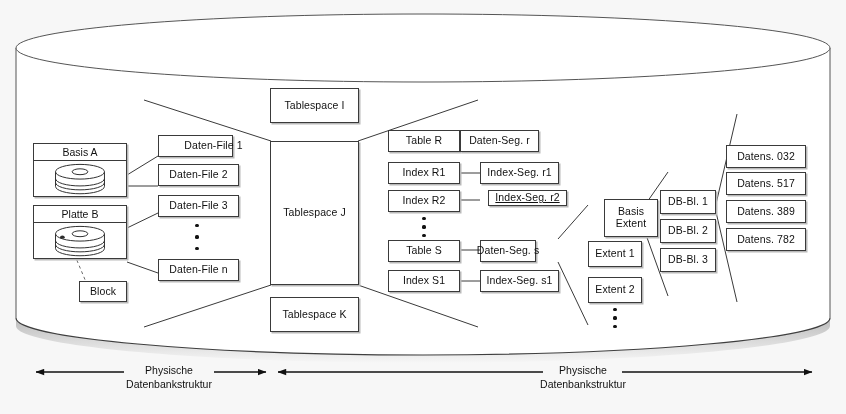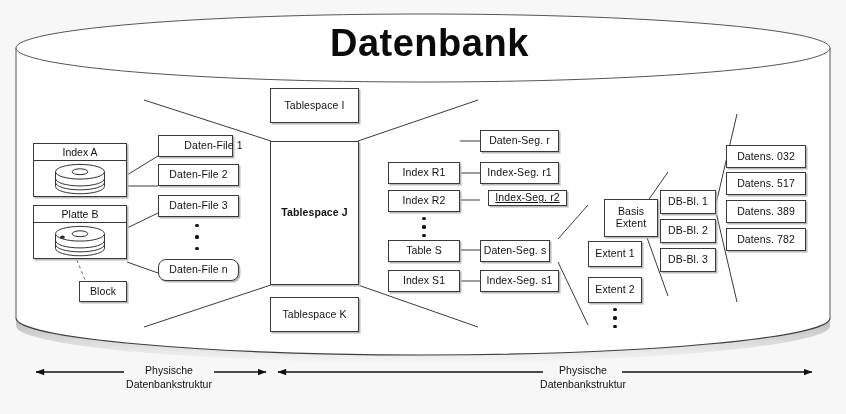--- a/index.html
+++ b/index.html
@@ -188,24 +188,23 @@
     </g>
 
     <g stroke="#111111" stroke-width="1.4">
       <line x1="36" y1="372" x2="124" y2="372" marker-start="url(#arrowStart)"></line>
       <line x1="214" y1="372" x2="266" y2="372" marker-end="url(#arrowEnd)"></line>
       <line x1="278" y1="372" x2="543" y2="372" marker-start="url(#arrowStart)"></line>
       <line x1="622" y1="372" x2="812" y2="372" marker-end="url(#arrowEnd)"></line>
     </g>
   </svg>
 
-  <div class="bigtitle" style="left:330px; top:22px; font-size:38px;">Datenbank</div>
 
   <div class="disk" style="left:33px; top:143px; width:94px; height:54px;">
-    <div class="disk-label">Index A</div>
+    <div class="disk-label">Basis A</div>
     <svg class="disk-art" viewBox="0 0 94 38">
       <g fill="none" stroke="#2c2c2c" stroke-width="1">
         <path d="M22,27 a25,7.5 0 0 0 50,0"></path>
         <path d="M22,23 a25,7.5 0 0 0 50,0"></path>
         <path d="M22,19 a25,7.5 0 0 0 50,0"></path>
         <line x1="22" y1="12" x2="22" y2="27"></line>
         <line x1="72" y1="12" x2="72" y2="27"></line>
         <ellipse cx="47" cy="12" rx="25" ry="7.5" fill="#ffffff"></ellipse>
         <ellipse cx="47" cy="12" rx="8" ry="3" fill="#ffffff"></ellipse>
       </g>
@@ -231,40 +230,41 @@
   <div class="node" style="left:79px; top:281px; width:48px; height:21px;">Block</div>
 
   <div class="node" style="left:158px; top:135px; width:75px; height:22px;padding-left:36px;">Daten-File 1</div>
   <div class="node" style="left:158px; top:164px; width:81px; height:22px;">Daten-File 2</div>
   <div class="node" style="left:158px; top:195px; width:81px; height:22px;">Daten-File 3</div>
   <div class="vdots" style="left:194px; top:224px; width:6px; height:26px;">
     <i></i>
       <i></i>
       <i></i>
   </div>
-  <div class="node" style="left:158px; top:259px; width:81px; height:22px;border-radius:8px;">Daten-File n</div>
+  <div class="node" style="left:158px; top:259px; width:81px; height:22px;">Daten-File n</div>
 
   <div class="node" style="left:270px; top:88px; width:89px; height:35px;text-align:right;">Tablespace I</div>
-  <div class="node" style="left:270px; top:141px; width:89px; height:144px;font-weight:bold;">Tablespace J</div>
+  <div class="node" style="left:270px; top:141px; width:89px; height:144px;">Tablespace J</div>
   <div class="node" style="left:270px; top:297px; width:89px; height:35px;">Tablespace K</div>
 
+  <div class="node" style="left:388px; top:130px; width:72px; height:22px;">Table R</div>
   <div class="node" style="left:388px; top:162px; width:72px; height:22px;">Index R1</div>
   <div class="node" style="left:388px; top:190px; width:72px; height:22px;">Index R2</div>
   <div class="vdots" style="left:421px; top:217px; width:6px; height:20px;">
     <i></i>
       <i></i>
       <i></i>
   </div>
   <div class="node" style="left:388px; top:240px; width:72px; height:22px;">Table S</div>
   <div class="node" style="left:388px; top:270px; width:72px; height:22px;">Index S1</div>
 
-  <div class="node" style="left:480px; top:130px; width:79px; height:22px;">Daten-Seg. r</div>
+  <div class="node" style="left:460px; top:130px; width:79px; height:22px;">Daten-Seg. r</div>
   <div class="node" style="left:480px; top:162px; width:79px; height:22px;">Index-Seg. r1</div>
   <div class="node" style="left:488px; top:190px; width:79px; height:16px;text-decoration:underline;">Index-Seg. r2</div>
-  <div class="node" style="left:480px; top:240px; width:70px; height:22px;">Daten-Seg. s</div>
+  <div class="node" style="left:480px; top:240px; width:56px; height:22px;">Daten-Seg. s</div>
   <div class="node" style="left:480px; top:270px; width:79px; height:22px;">Index-Seg. s1</div>
 
   <div class="node two-line" style="left:604px; top:199px; width:54px; height:38px;">
     <span>Basis</span>
     <span>Extent</span>
   </div>
   <div class="node" style="left:588px; top:241px; width:54px; height:26px;">Extent 1</div>
   <div class="node" style="left:588px; top:277px; width:54px; height:26px;">Extent 2</div>
   <div class="vdots" style="left:612px; top:308px; width:6px; height:20px;">
     <i></i>

